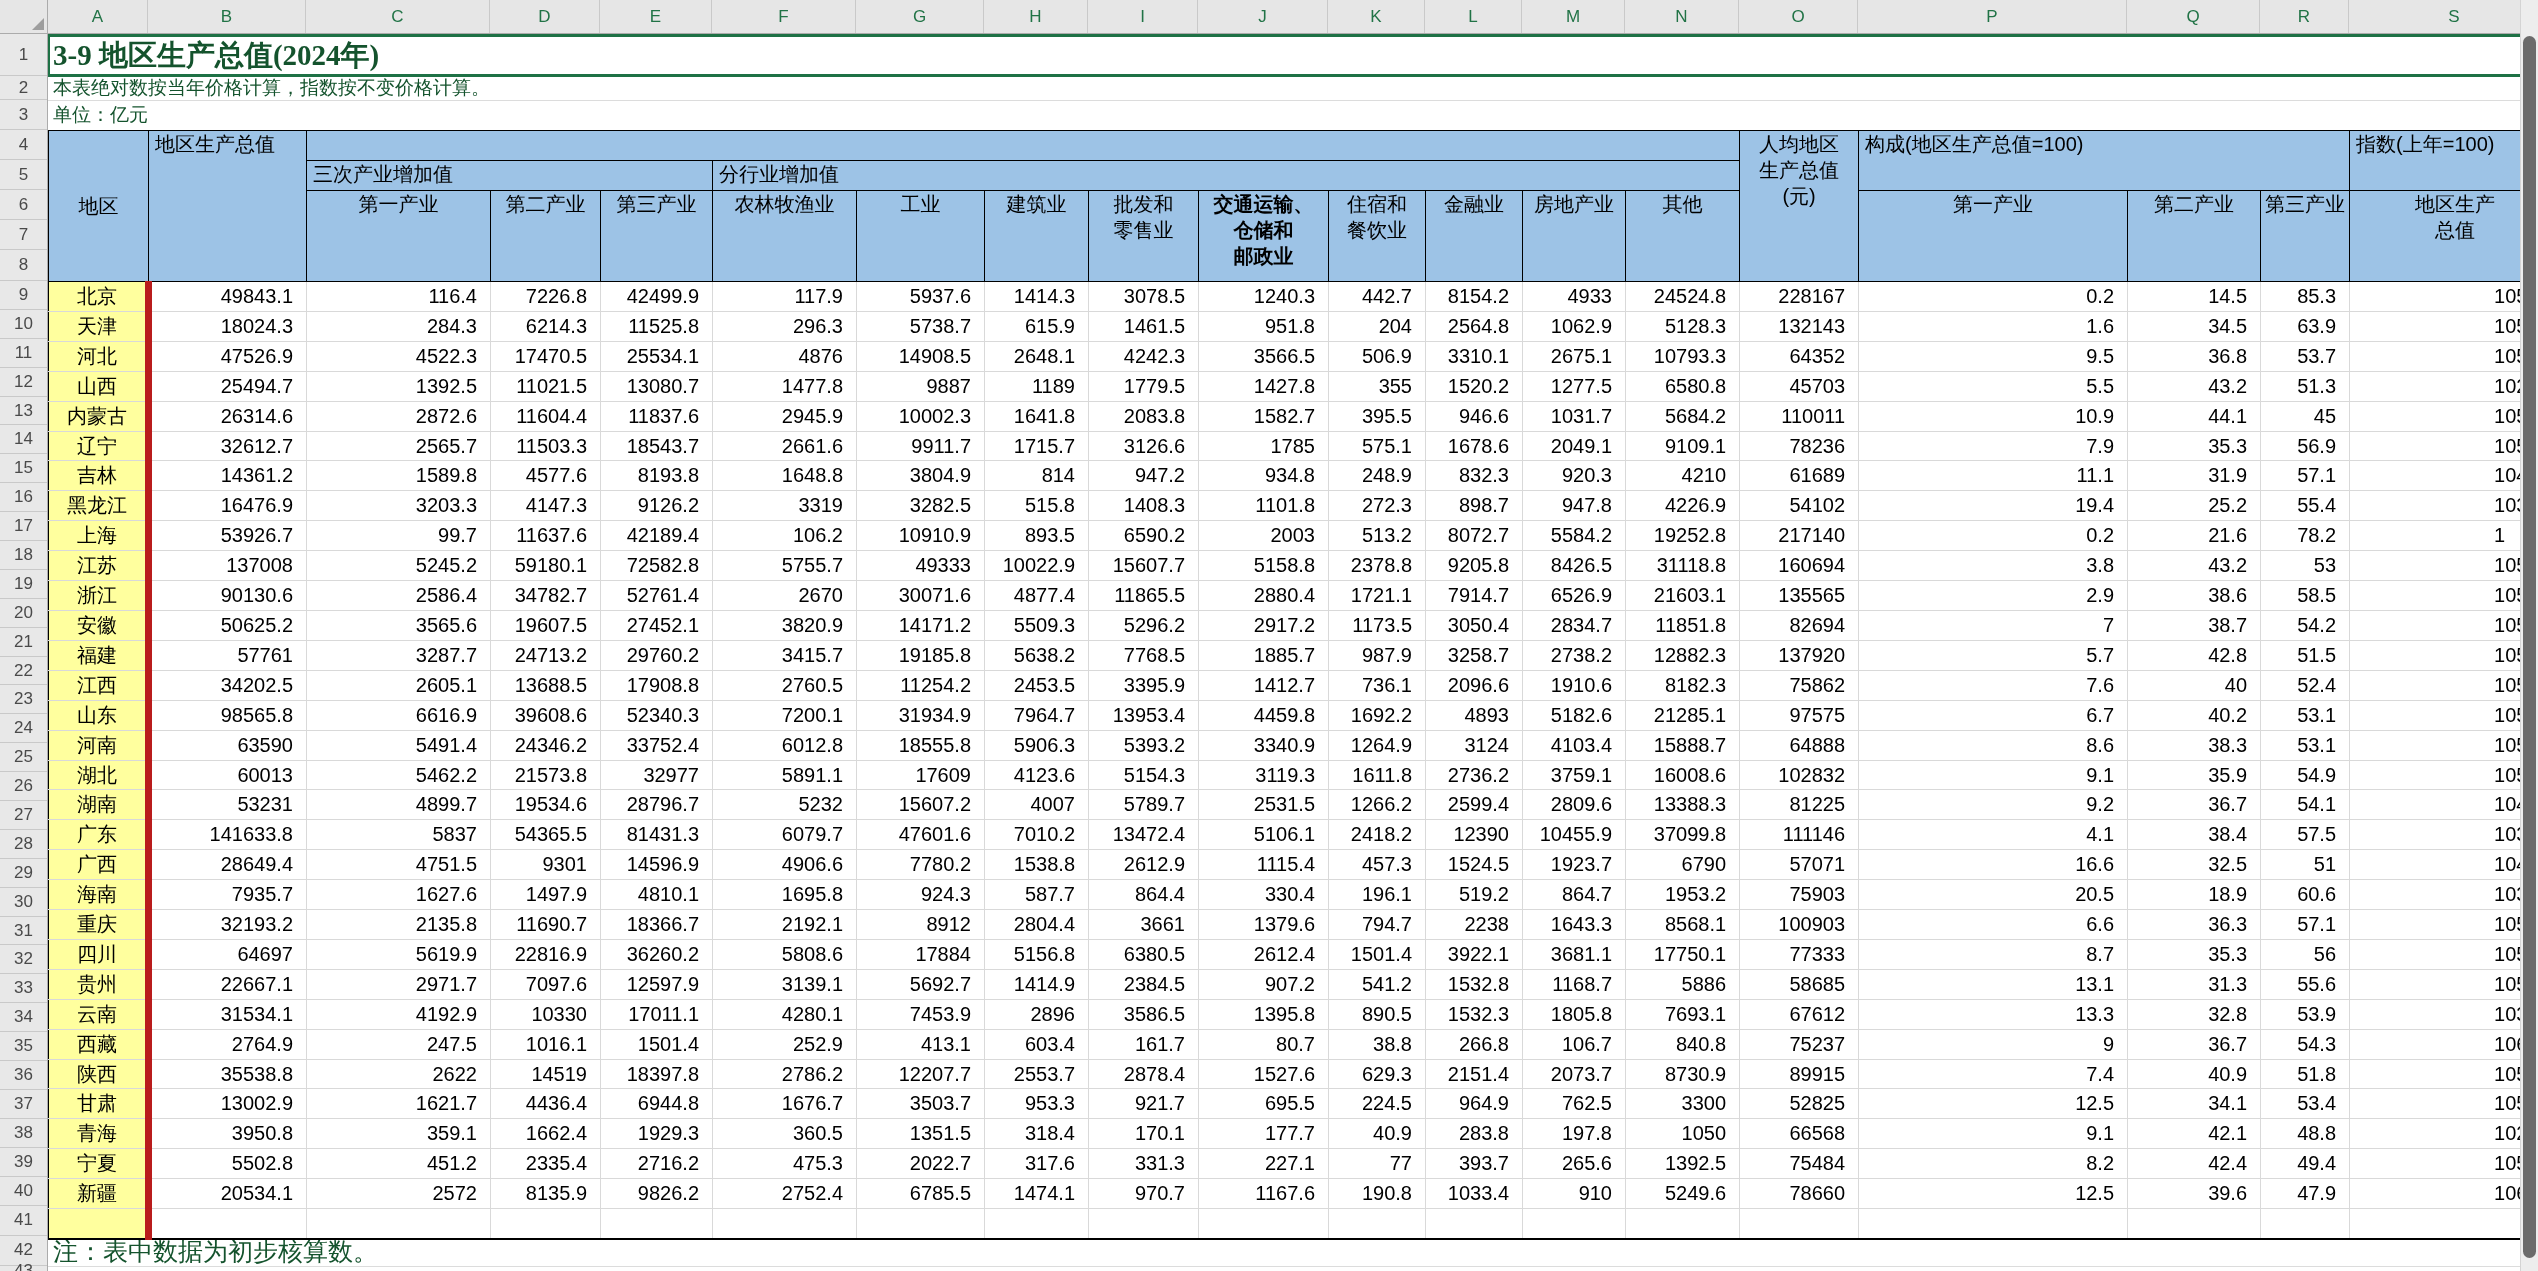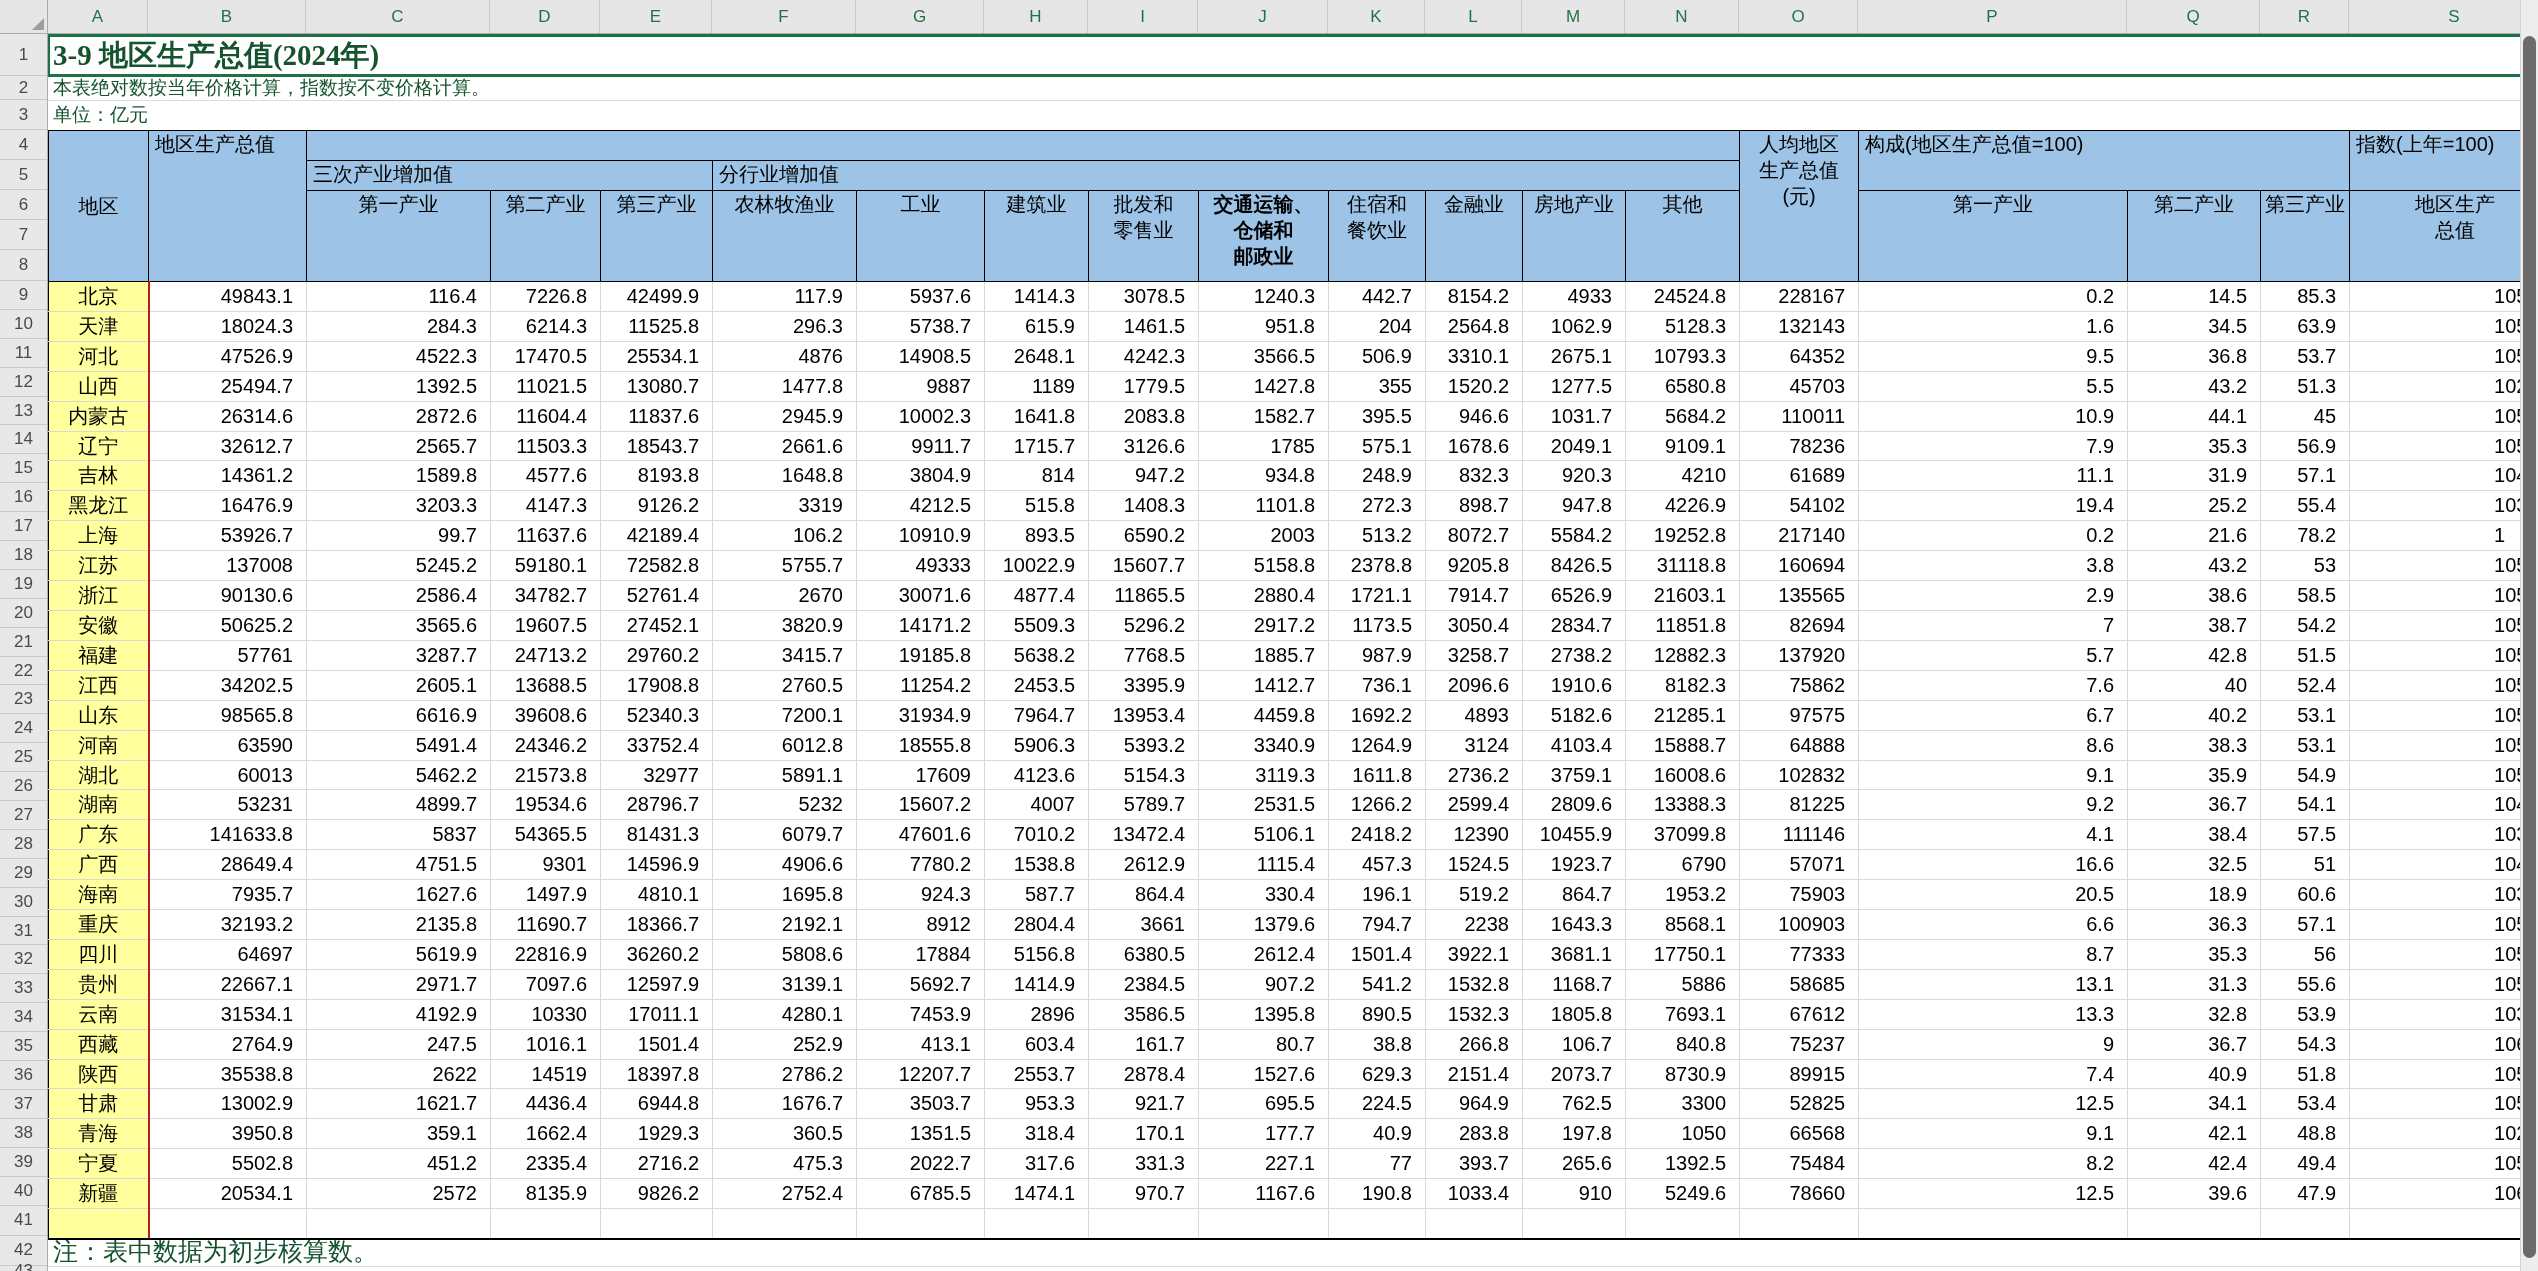--- a/index.html
+++ b/index.html
@@ -44,21 +44,21 @@
   table.grid{position:absolute;left:48px;top:130px;border-collapse:collapse;table-layout:fixed;
              width:2512px;z-index:2;}
   table.grid td{padding:0;overflow:hidden;}
   .hc{background:#9DC3E6;border:1px solid #000;font-size:20px;vertical-align:top;
       padding-top:3px;line-height:26px;color:#000;}
   .hc.left{text-align:left;padding-left:6px;}
   .hc.center{text-align:center;white-space:pre-line;}
   .hc.vmid{vertical-align:middle;text-align:center;padding-top:0;}
   .cell{border:1px solid #D9D9D9;font-size:20px;height:28.9px;line-height:28.9px;
         white-space:nowrap;color:#000;background:#fff;}
-  .region-cell{background:#FFFF9E;border-left:1px solid #000;border-right:2px solid #b91c1c;
+  .region-cell{background:#FFFF9E;border-left:1px solid #000;border-right:7px solid #b91c1c;
                text-align:center;}
   .num-cell{text-align:right;padding-right:13px !important;}
   .idx-cell{text-align:left;padding-left:144px !important;}
   tr.last-row td{border-bottom:2px solid #000;}
 
   
   .vscroll{position:absolute;left:2520px;top:0;width:18px;height:1271px;background:#EDEDED;
            border-left:1px solid #D4D4D4;box-sizing:border-box;z-index:9;}
   .vthumb{position:absolute;left:2px;top:36px;width:13px;height:1222px;background:#6B6B6B;
           border-radius:7px;}
@@ -285,21 +285,21 @@
           <td class="cell num-cell">57.1</td>
           <td class="cell idx-cell">104</td>
         </tr>
         <tr style="height: 28.9px;">
           <td class="cell region-cell">黑龙江</td>
           <td class="cell num-cell">16476.9</td>
           <td class="cell num-cell">3203.3</td>
           <td class="cell num-cell">4147.3</td>
           <td class="cell num-cell">9126.2</td>
           <td class="cell num-cell">3319</td>
-          <td class="cell num-cell">4212.5</td>
+          <td class="cell num-cell">3282.5</td>
           <td class="cell num-cell">515.8</td>
           <td class="cell num-cell">1408.3</td>
           <td class="cell num-cell">1101.8</td>
           <td class="cell num-cell">272.3</td>
           <td class="cell num-cell">898.7</td>
           <td class="cell num-cell">947.8</td>
           <td class="cell num-cell">4226.9</td>
           <td class="cell num-cell">54102</td>
           <td class="cell num-cell">19.4</td>
           <td class="cell num-cell">25.2</td>

